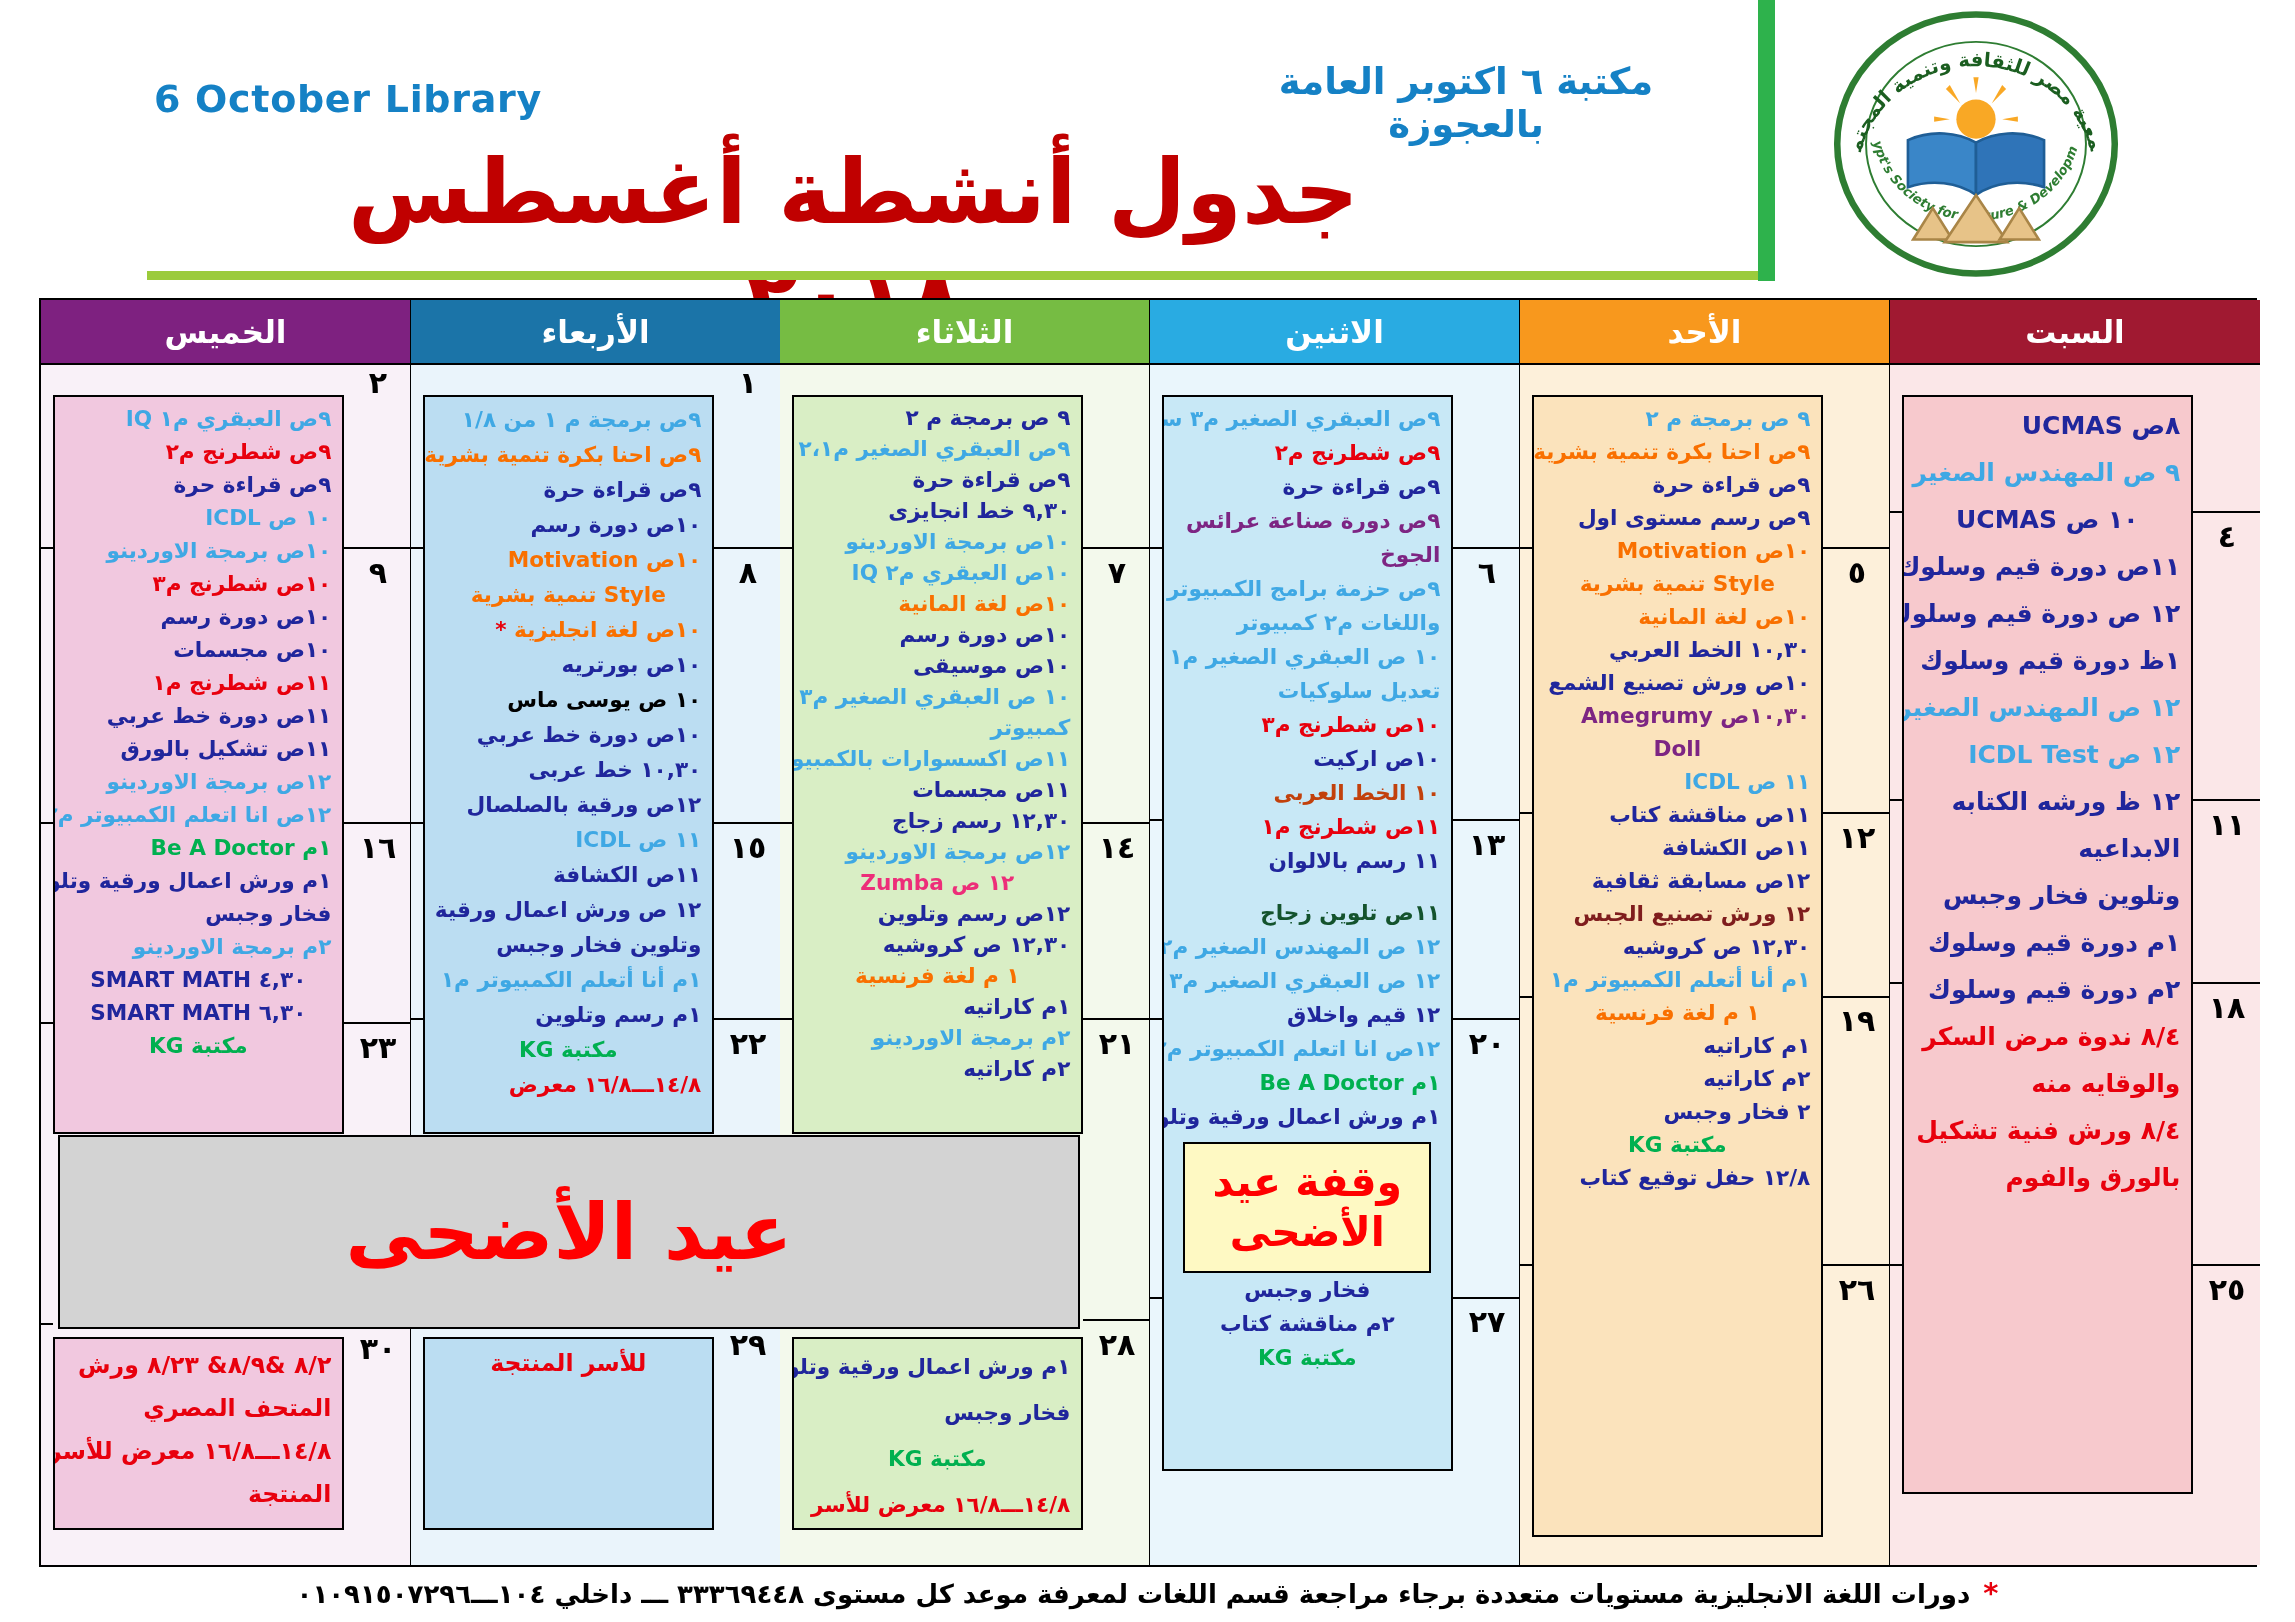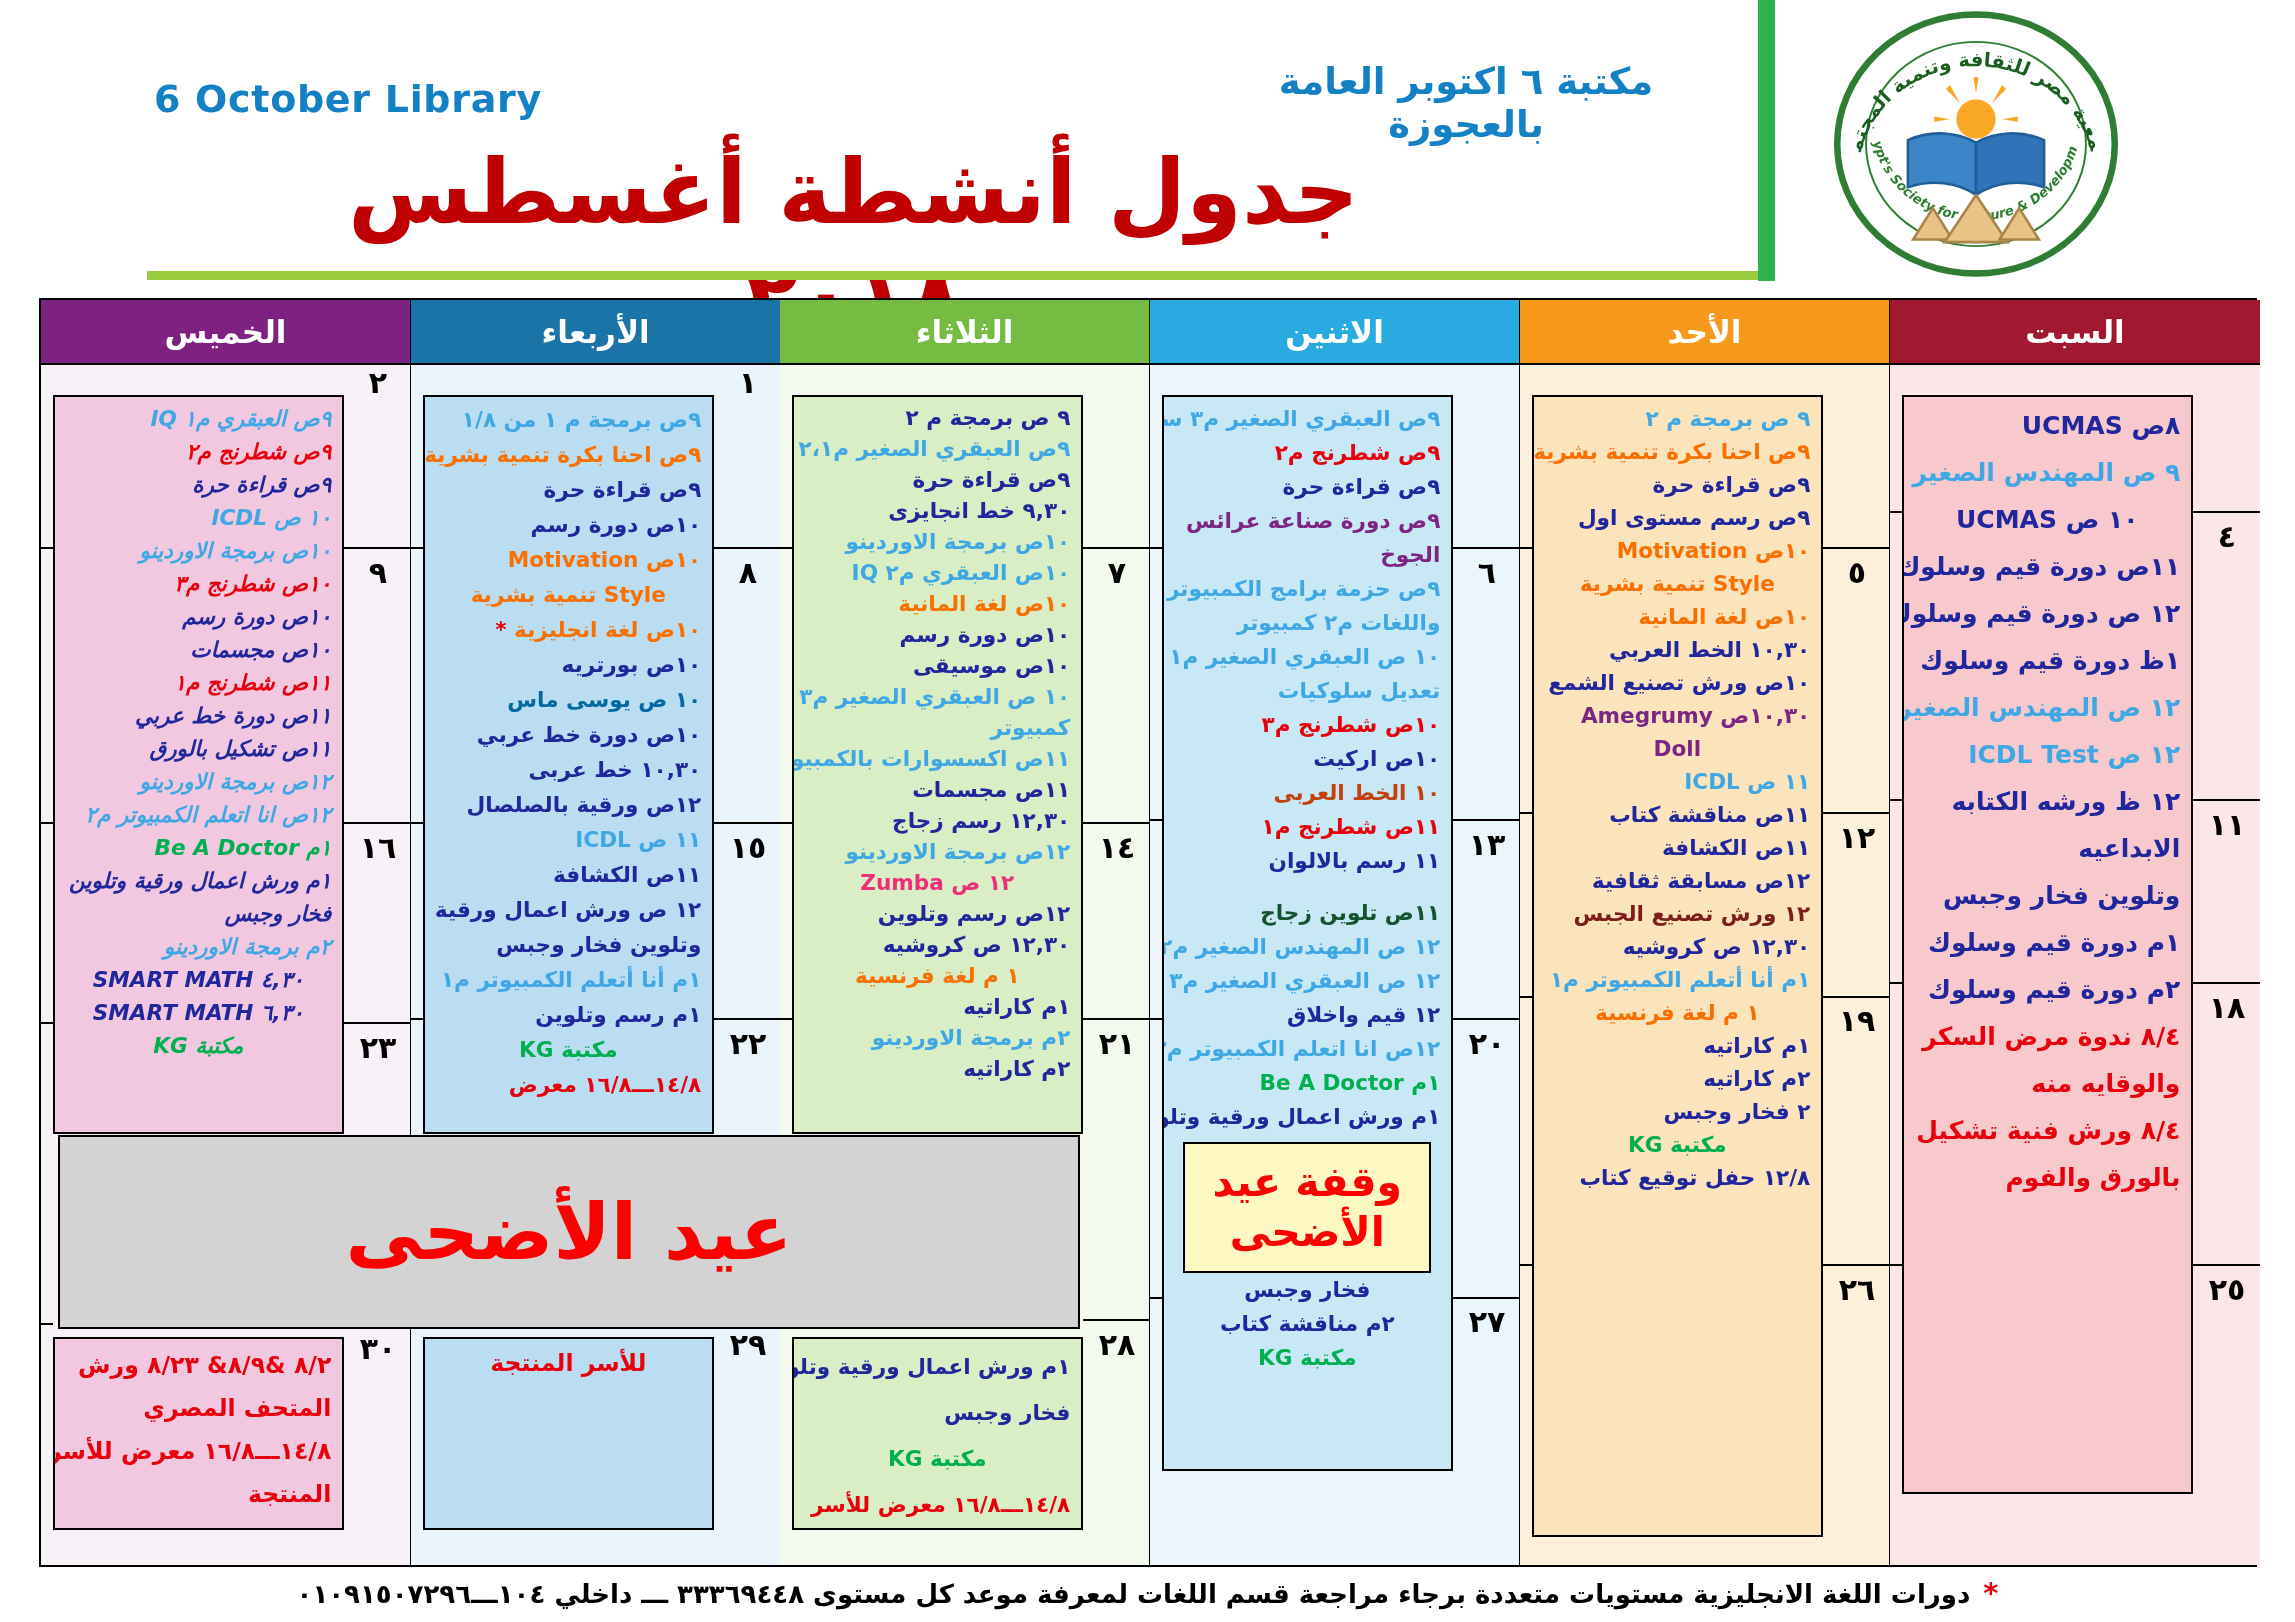--- a/index.html
+++ b/index.html
@@ -91,21 +91,21 @@
       <div class="num" style="top: 255px;">٩</div>
       <div class="wkline" style="top: 522px;"></div>
       <div class="wkstub" style="top: 522px;"></div>
       <div class="num" style="top: 530px;">١٦</div>
       <div class="wkline" style="top: 722px;"></div>
       <div class="wkstub" style="top: 722px;"></div>
       <div class="num" style="top: 730px;">٢٣</div>
       <div class="wkline" style="top: 1023px;"></div>
       <div class="wkstub" style="top: 1023px;"></div>
       <div class="num" style="top: 1031px;">٣٠</div>
-      <div class="abox" style="top: 95px; height: 739px; background: rgb(241, 200, 223); line-height: 33px; font-style: italic;">
+      <div class="abox" style="top: 95px; height: 739px; background: rgb(241, 200, 223); line-height: 33px;">
         <div class="ln" style="color: rgb(63, 168, 228);">٩ص العبقري م١ IQ</div>
         <div class="ln" style="color: rgb(232, 0, 13);">٩ص شطرنج م٢</div>
         <div class="ln" style="color: rgb(32, 38, 156);">٩ص قراءة حرة</div>
         <div class="ln" style="color: rgb(63, 168, 228);">١٠ ص ICDL</div>
         <div class="ln" style="color: rgb(63, 168, 228);">١٠ص برمجة الاوردينو</div>
         <div class="ln" style="color: rgb(232, 0, 13);">١٠ص شطرنج م٣</div>
         <div class="ln" style="color: rgb(32, 38, 156);">١٠ص دورة رسم</div>
         <div class="ln" style="color: rgb(32, 38, 156);">١٠ص مجسمات</div>
         <div class="ln" style="color: rgb(232, 0, 13);">١١ص شطرنج م١</div>
         <div class="ln" style="color: rgb(32, 38, 156);">١١ص دورة خط عربي</div>
@@ -144,21 +144,21 @@
       <div class="num" style="top: 1027px;">٢٩</div>
       <div class="abox" style="top: 95px; height: 739px; background: rgb(187, 221, 242); line-height: 35px;">
         <div class="ln" style="color: rgb(63, 168, 228);">٩ص برمجة م ١ من ١/٨</div>
         <div class="ln" style="color: rgb(249, 112, 0);">٩ص احنا بكرة تنمية بشرية</div>
         <div class="ln" style="color: rgb(32, 38, 156);">٩ص قراءة حرة</div>
         <div class="ln" style="color: rgb(32, 38, 156);">١٠ص دورة رسم</div>
         <div class="ln" style="color: rgb(249, 112, 0);">١٠ص Motivation</div>
         <div class="ln center" style="color: rgb(249, 112, 0);">Style تنمية بشرية</div>
         <div class="ln" style="color: rgb(249, 112, 0);">١٠ص لغة انجليزية<span class="red-star"> *</span></div>
         <div class="ln" style="color: rgb(32, 38, 156);">١٠ص بورتريه</div>
-        <div class="ln" style="color: #0369a1;">١٠ ص يوسى ماس</div>
+        <div class="ln" style="color: #000000;">١٠ ص يوسى ماس</div>
         <div class="ln" style="color: rgb(32, 38, 156);">١٠ص دورة خط عربي</div>
         <div class="ln" style="color: rgb(32, 38, 156);">١٠,٣٠ خط عربى</div>
         <div class="ln" style="color: rgb(32, 38, 156);">١٢ص ورقية بالصلصال</div>
         <div class="ln" style="color: rgb(63, 168, 228);">١١ ص ICDL</div>
         <div class="ln" style="color: rgb(32, 38, 156);">١١ص الكشافة</div>
         <div class="ln" style="color: rgb(32, 38, 156);">١٢ ص ورش اعمال ورقية</div>
         <div class="ln" style="color: rgb(32, 38, 156);">وتلوين فخار وجبس</div>
         <div class="ln" style="color: rgb(63, 168, 228);">١م أنا أتعلم الكمبيوتر م١</div>
         <div class="ln" style="color: rgb(32, 38, 156);">١م رسم وتلوين</div>
         <div class="ln center" style="color: rgb(0, 176, 80);">مكتبة KG</div>

